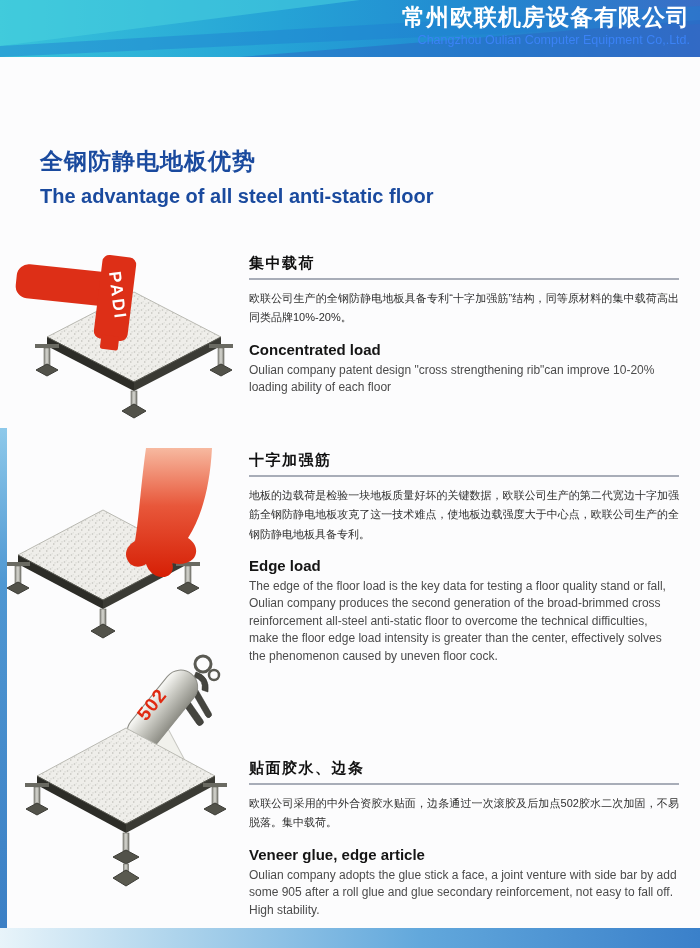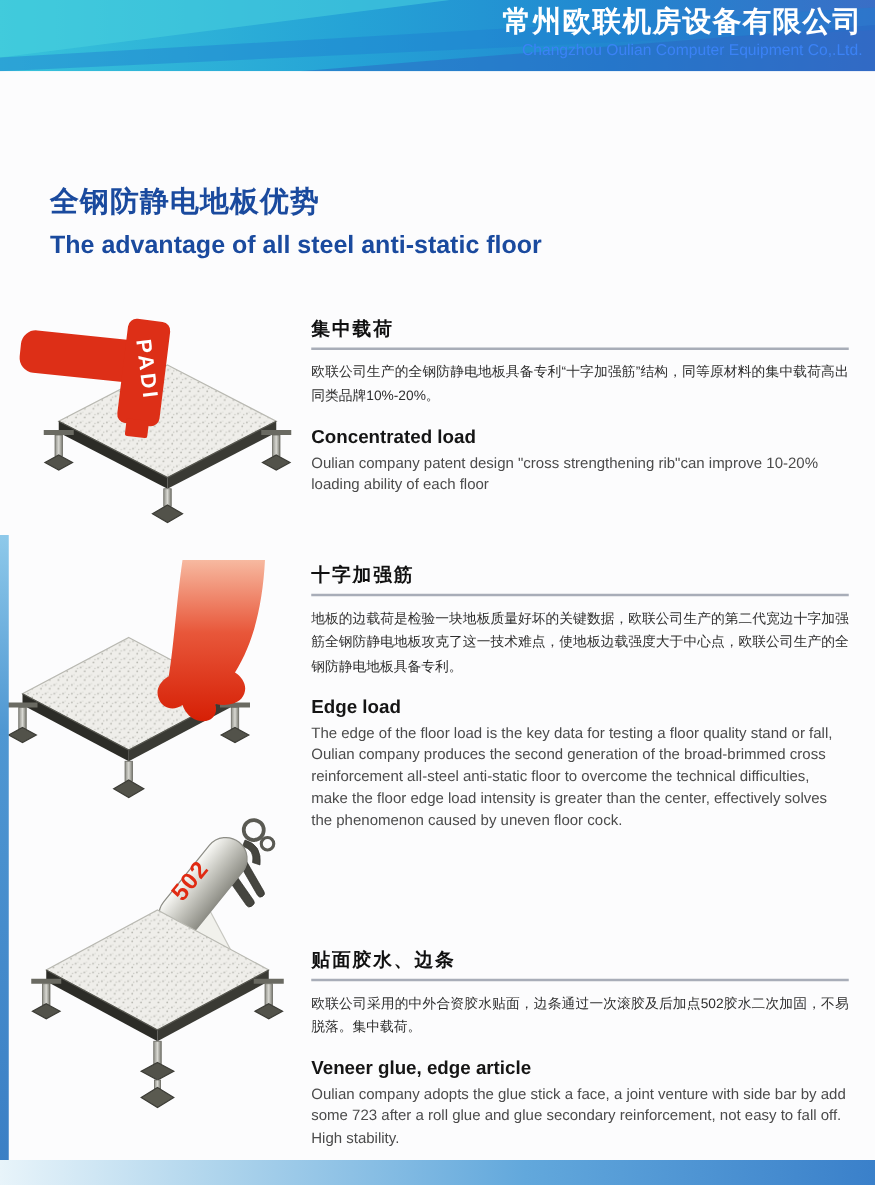--- a/index.html
+++ b/index.html
@@ -247,19 +247,19 @@
         </g>
       </g>
     </svg>
   </figure>
 
   <div class="sec sec3">
     <h3>贴面胶水、边条</h3>
     <div class="rule"></div>
     <p class="cn-body">欧联公司采用的中外合资胶水贴面，边条通过一次滚胶及后加点502胶水二次加固，不易脱落。集中载荷。</p>
     <h4>Veneer glue, edge article</h4>
-    <p class="en-body">Oulian company adopts the glue stick a face, a joint venture with side bar by add some 723 after a roll glue and glue secondary reinforcement, not easy to fall off. High stability.</p>
+    <p class="en-body">Oulian company adopts the glue stick a face, a joint venture with side bar by add some 905 after a roll glue and glue secondary reinforcement, not easy to fall off. High stability.</p>
   </div>
 
   <div class="left-bar"></div>
   <div class="bottom-band"></div>
 
 </div>
 
 </body></html>

